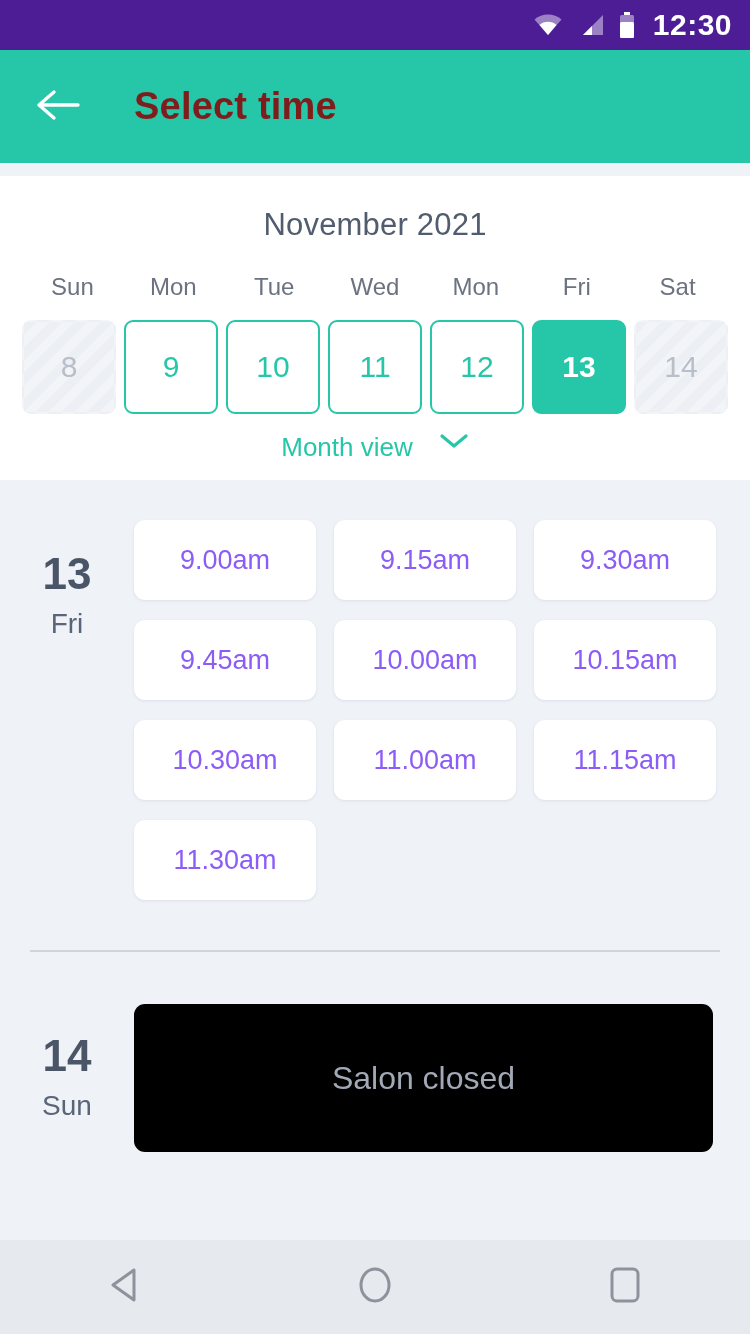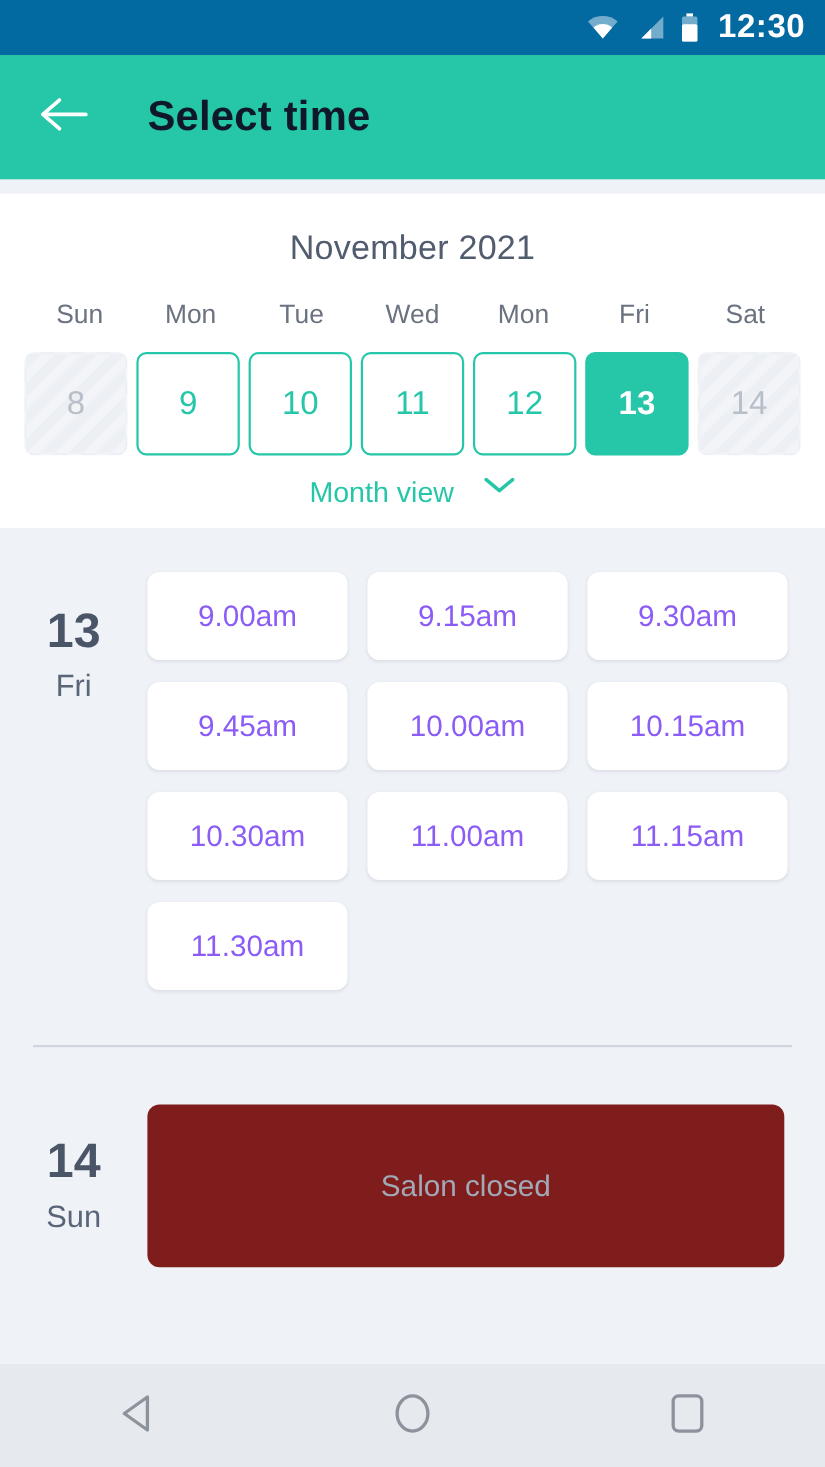--- a/index.html
+++ b/index.html
@@ -7,42 +7,42 @@
     width:750px; height:1334px;
     font-family:"Liberation Sans", sans-serif;
     background:#eff2f7;
     overflow:hidden;
   }
   .phone { position:relative; width:750px; height:1334px; background:#eff2f7; }
 
   
   .statusbar {
     position:absolute; top:0; left:0; width:750px; height:50px;
-    background:#0369a1;
+    background:#4c1d95;
     display:flex; align-items:center; justify-content:flex-end;
     padding-right:18px; gap:14px;
   }
   .sb-icon { display:flex; align-items:center; }
   .sb-time {
     color:#ffffff; font-size:30px; font-weight:bold;
     letter-spacing:0.5px; margin-left:4px;
   }
 
   
   .appbar {
     position:absolute; top:50px; left:0; width:750px; height:113px;
     background:#26c6a8; display:flex; align-items:center;
   }
   .back-btn {
     width:60px; height:60px; margin-left:28px;
     display:flex; align-items:center; justify-content:center;
     cursor:pointer;
   }
   .appbar-title {
-    color:#0f172a; font-size:38px; font-weight:bold;
+    color:#7f1d1d; font-size:38px; font-weight:bold;
     margin-left:46px; letter-spacing:0.2px;
   }
 
   
   .calendar {
     position:absolute; top:176px; left:0; width:750px; height:317px;
     background:#ffffff;
   }
   .month-title {
     text-align:center; color:#515c6e; font-size:31px;
@@ -100,23 +100,23 @@
     height:80px; background:#ffffff; border-radius:11px;
     display:flex; align-items:center; justify-content:center;
     color:#8b5cf6; font-size:27px;
     box-shadow:0 1px 3px rgba(90,101,120,0.13);
     cursor:pointer;
   }
   .divider {
     height:2px; background:#cfd5de; margin:50px 30px 0 30px;
   }
   .closed-box {
-    flex:1; margin-right:37px; height:148px; background:#7f1d1d;
+    flex:1; margin-right:37px; height:148px; background:#000000;
     border-radius:11px; display:flex; align-items:center; justify-content:center;
-    color:#a2a9b6; font-size:27px;
+    color:#a2a9b6; font-size:32px;
   }
   .day-block.closed-block { padding-top:52px; align-items:center; }
   .day-block.closed-block .day-label { padding-top:0; }
 
   
   .navbar {
     position:absolute; bottom:0; left:0; width:750px; height:94px;
     background:#e6e9ed; display:flex; align-items:center;
     justify-content:space-around;
   }

